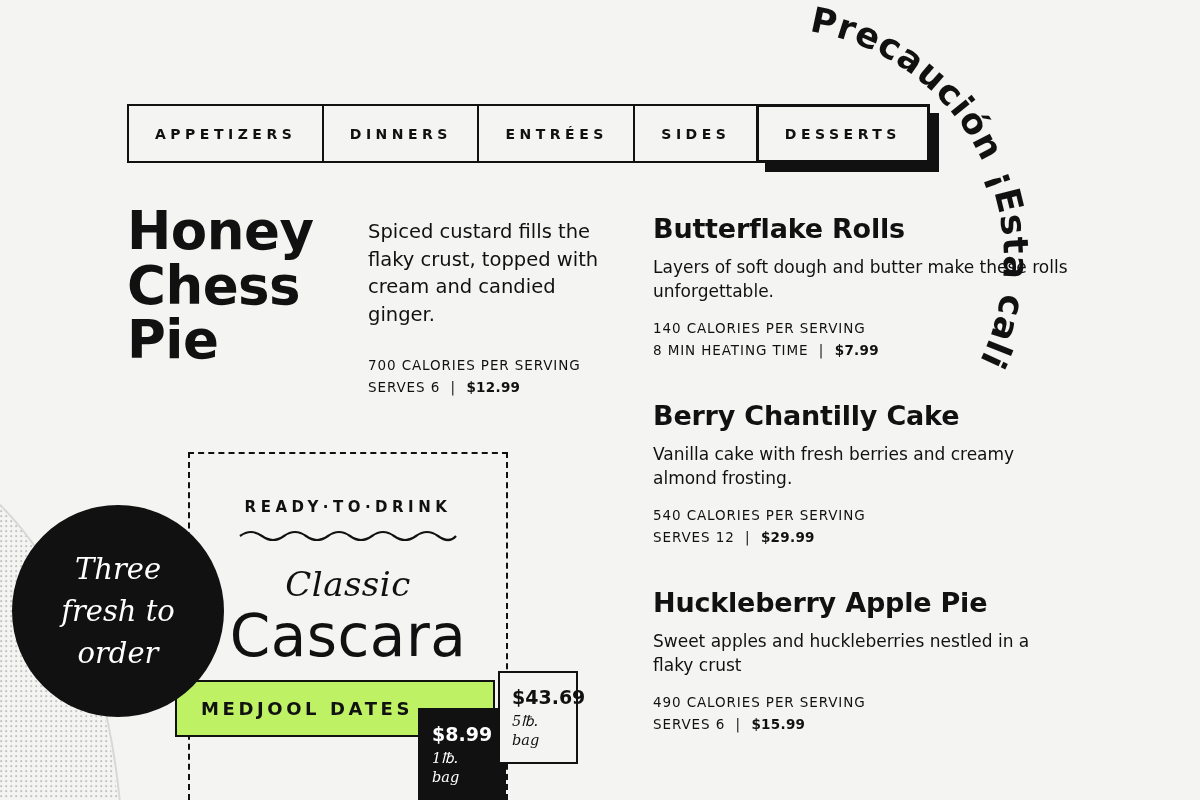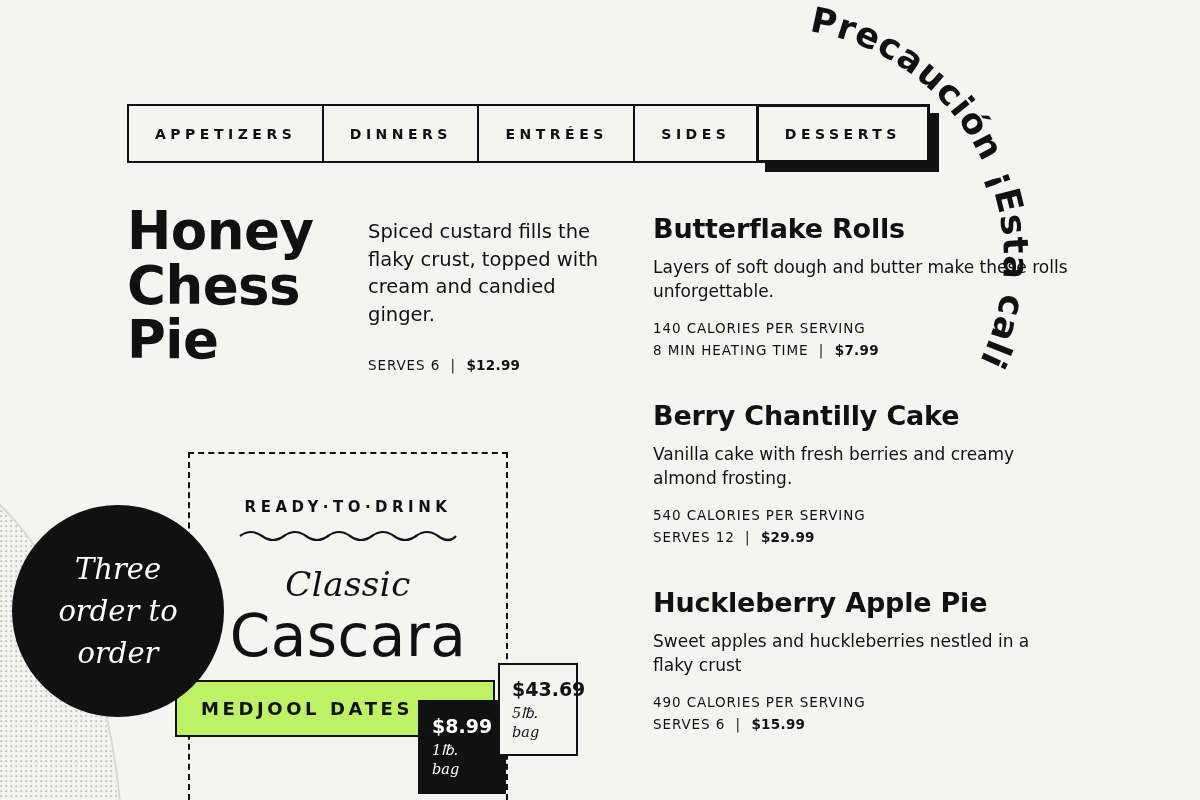--- a/index.html
+++ b/index.html
@@ -177,20 +177,21 @@
     z-index: 3;
   }
   .chip {
     position: absolute;
     border: 2.5px solid #111;
     display: flex;
     flex-direction: column;
     justify-content: center;
     padding: 10px 12px;
     z-index: 5;
+    margin-top: 8px;
   }
   .chip .price { font-size: 19px; font-weight: 700; }
   .chip .unit {
     font-family: "DejaVu Serif", serif;
     font-style: italic;
     font-size: 14.5px;
     line-height: 1.28;
     margin-top: 4px;
   }
   .chip.dark { background: #111; color: #fff; border-color: #111; }
@@ -252,32 +253,33 @@
   <div class="tab">ENTRÉES</div>
   <div class="tab">SIDES</div>
   <div class="tab active">DESSERTS</div>
 </nav>
 
 <section class="feature">
   <h1 class="feature-title">Honey Chess Pie</h1>
   <div class="feature-right">
     <p class="feature-desc">Spiced custard fills the flaky crust, topped with cream and candied ginger.</p>
     <div class="meta">
+      <div>700 CALORIES PER SERVING</div>
       <div>
         <span>SERVES 6</span>
         <span>&nbsp;|&nbsp;</span>
         <b>$12.99</b>
       </div>
     </div>
   </div>
 </section>
 
 <div class="order-badge">
   <span>Three</span>
-  <span>order to</span>
+  <span>fresh to</span>
   <span>order</span>
 </div>
 
 <div class="product-card">
   <div class="rtd">READY·TO·DRINK</div>
   <svg class="squiggle" width="220" height="16" viewBox="0 0 220 16">
     <path d="M2,8 Q13,0 24,8 T46,8 T68,8 T90,8 T112,8 T134,8 T156,8 T178,8 T200,8 T218,8" fill="none" stroke="#111" stroke-width="2.2"></path>
   </svg>
   <div class="classic">Classic</div>
   <div class="cascara">Cascara</div>

